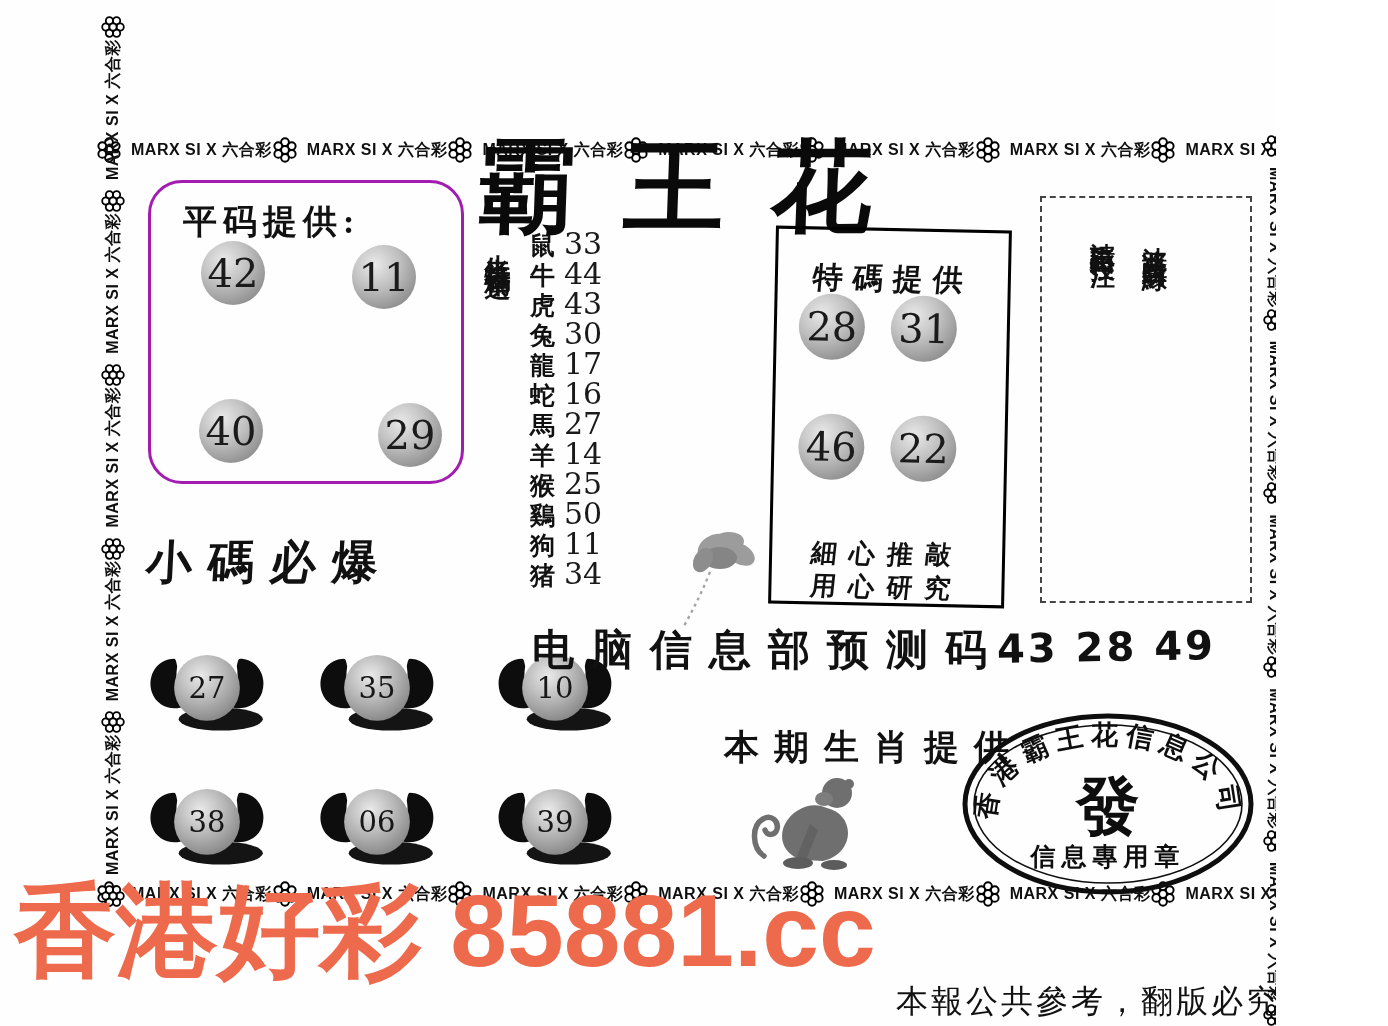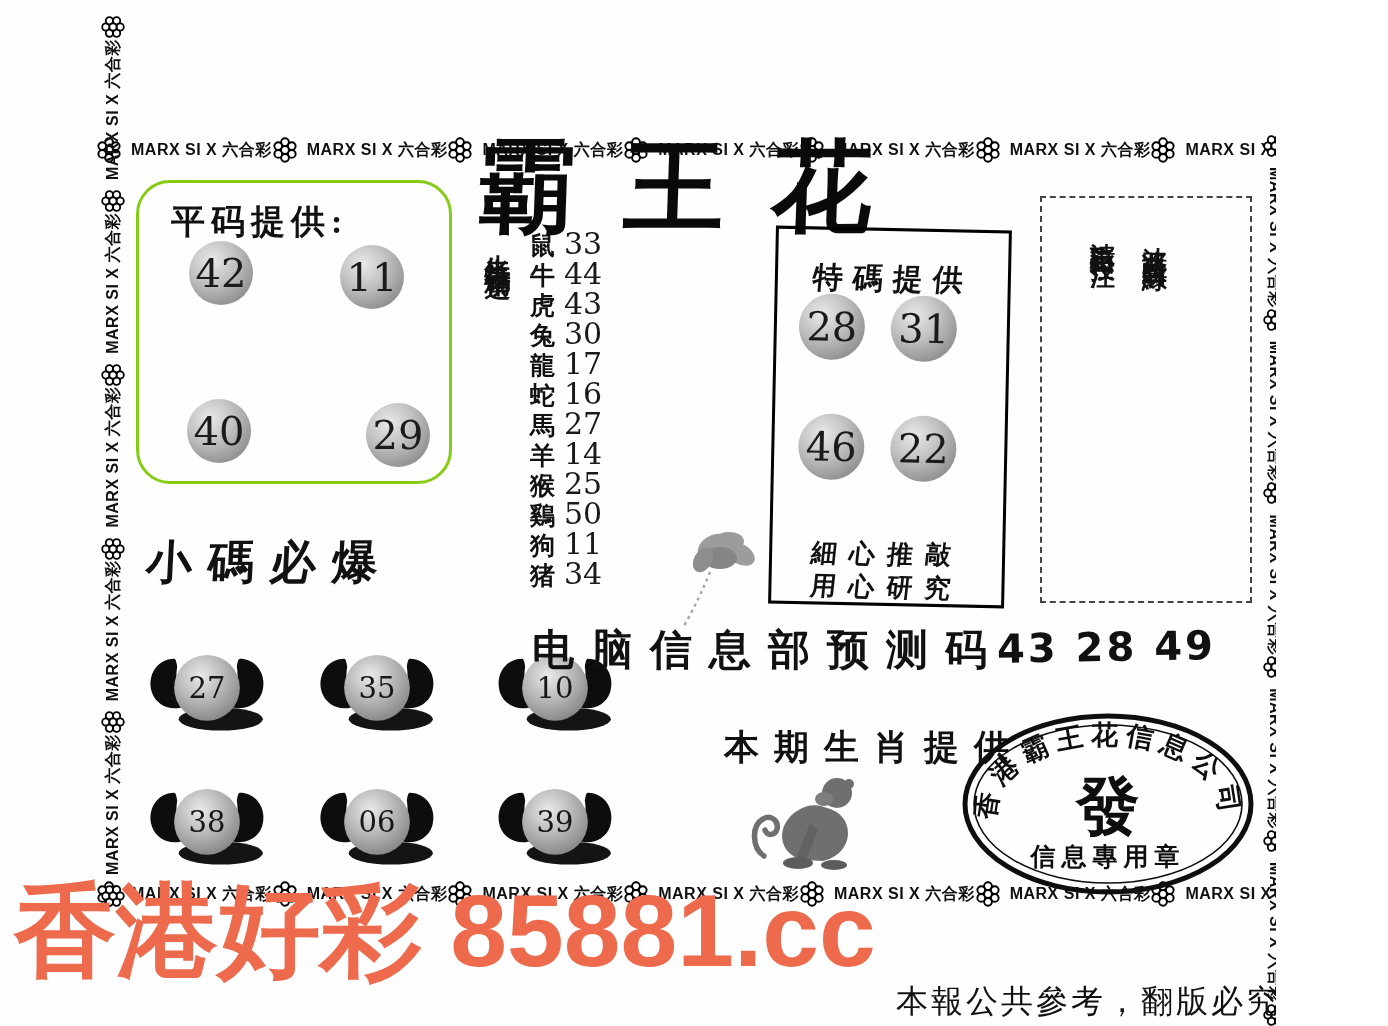--- a/index.html
+++ b/index.html
@@ -15,21 +15,21 @@
   .unit{display:flex;align-items:center;gap:9px;}
   .flower{width:26px;height:26px;flex:0 0 auto;}
   .band-left .flower,.band-right .flower{width:24px;height:24px;}
   .brand{font:700 16px/1 "Liberation Sans","DejaVu Sans",sans-serif;letter-spacing:.5px;white-space:nowrap;color:#101010;}
 
   
   .title{position:absolute;left:476px;top:138px;font-size:100px;line-height:1;font-weight:900;
          letter-spacing:48px;white-space:nowrap;color:#0a0a0a;transform:skewX(-2deg);}
 
   
-  .ping-box{position:absolute;left:136px;top:180px;width:310px;height:298px;border:3px solid #84cc16;border-radius:34px;}
+  .ping-box{position:absolute;left:148px;top:180px;width:310px;height:298px;border:3px solid #a21caf;border-radius:34px;}
   .ping-title{position:absolute;left:32px;top:16px;font-size:34px;font-weight:700;letter-spacing:6px;}
   .ball{position:absolute;border-radius:50%;display:flex;align-items:center;justify-content:center;
         background:radial-gradient(circle at 36% 30%,#e9e9e9,#c0c0c0 40%,#909090 78%,#7b7b7b);
         font-family:"DejaVu Serif",serif;color:#1b1b1b;}
   .ball-64{width:64px;height:64px;font-size:40px;}
 
   
   .zodiac-label{position:absolute;left:480px;top:234px;writing-mode:vertical-rl;text-orientation:upright;
                 font-size:26px;font-weight:800;letter-spacing:4px;}
   .zodiac-list{position:absolute;left:530px;top:226px;}

